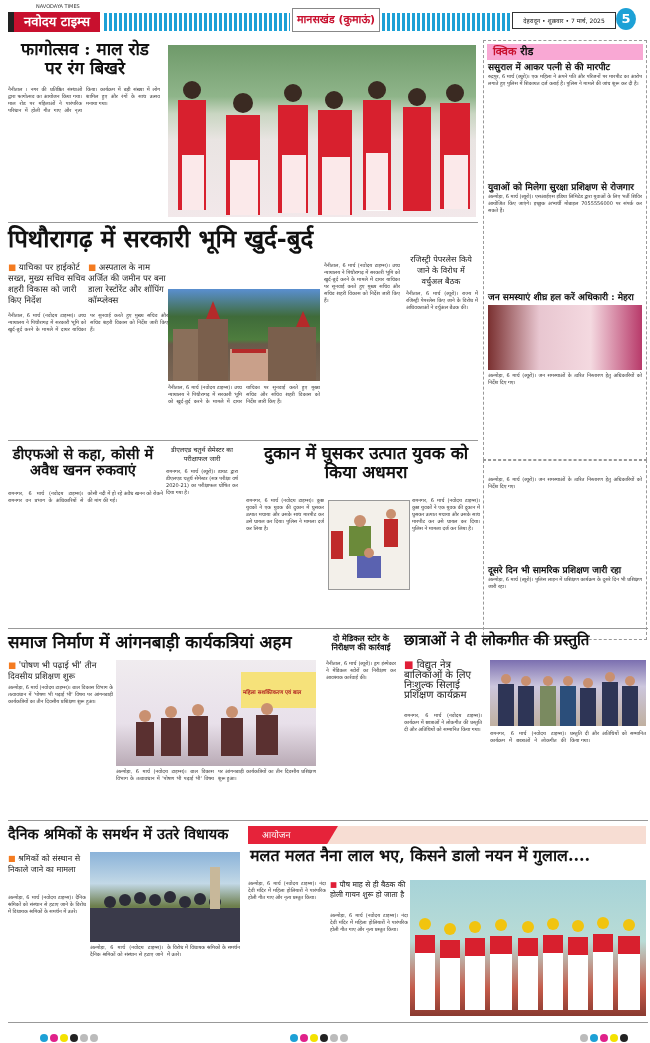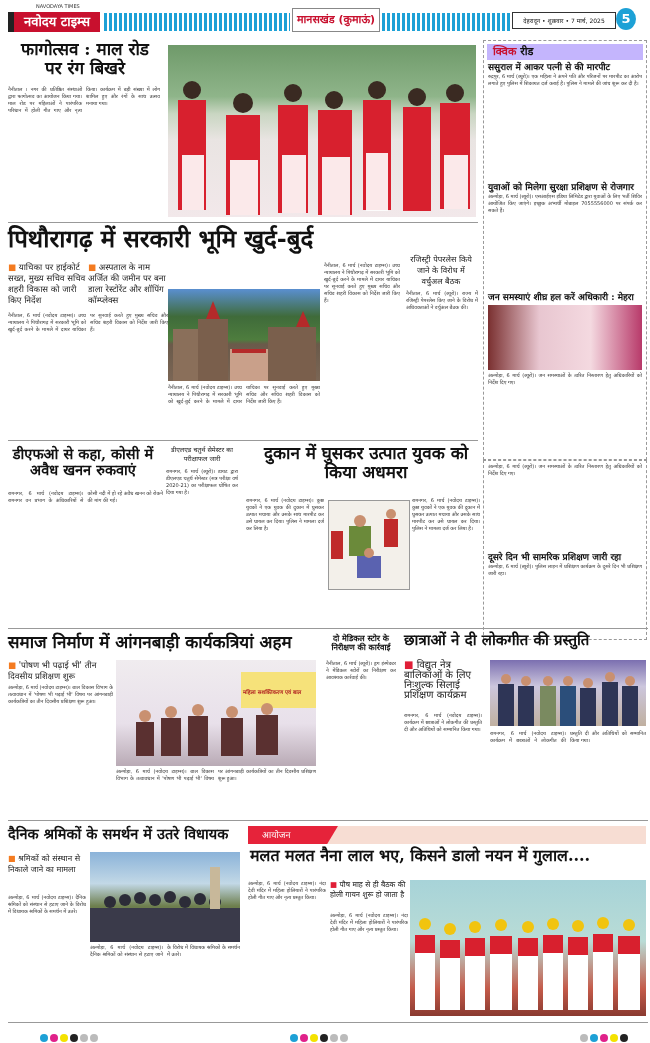--- a/index.html
+++ b/index.html
@@ -61,35 +61,35 @@
         <circle cx="125" cy="48" r="9"></circle>
         <circle cx="166" cy="55" r="9"></circle>
         <circle cx="209" cy="45" r="9"></circle>
         <circle cx="249" cy="52" r="9"></circle>
         <circle cx="287" cy="48" r="9"></circle>
       </g>
   </svg>
 </div>
 
 <div class="abs" style="left:483px;top:40px;width:164px;height:420px;border:1px dashed #999;background:#fff">
-  <div style="margin:3px;height:16px;background:#c4b5fd;padding-left:6px;font-weight:bold;font-size:11px;line-height:16px">
+  <div style="margin:3px;height:16px;background:#f9a8d4;padding-left:6px;font-weight:bold;font-size:11px;line-height:16px">
     <span style="color:#c8102e">क्विक</span>
     <span style="color:#111">रीड</span>
   </div>
   <div style="padding:0 4px">
     <div class="h1" style="font-size:9px">ससुराल में आकर पत्नी से की मारपीट</div>
     <div class="txt" style="height:110px">रुद्रपुर, 6 मार्च (ब्यूरो)। एक महिला ने अपने पति और परिजनों पर मारपीट का आरोप लगाते हुए पुलिस में शिकायत दर्ज कराई है। पुलिस ने मामले की जांच शुरू कर दी है।</div>
     <div class="h1" style="font-size:9px">युवाओं को मिलेगा सुरक्षा प्रशिक्षण से रोजगार</div>
     <div class="txt" style="height:100px">अल्मोड़ा, 6 मार्च (ब्यूरो)। एसआईएस इंडिया लिमिटेड द्वारा युवाओं के लिए भर्ती शिविर आयोजित किए जाएंगे। इच्छुक अभ्यर्थी मोबाइल 7055556000 पर संपर्क कर सकते हैं।</div>
     <div class="h1" style="font-size:9px">जन समस्याएं शीघ्र हल करें अधिकारी : मेहरा</div>
     <div class="photo" style="height:65px;margin:2px 0;background:linear-gradient(90deg,#7a3030,#e8c6d0,#f4d9e0,#b83a6a)"></div>
     <div class="txt" style="height:110px">अल्मोड़ा, 6 मार्च (ब्यूरो)। जन समस्याओं के त्वरित निस्तारण हेतु अधिकारियों को निर्देश दिए गए।</div>
   </div>
 </div>
-<div class="abs" style="left:483px;top:460px;width:164px;height:180px;border:1px dashed #999;padding:2px 4px">
+<div class="abs" style="left:483px;top:460px;width:164px;height:180px;border:1px dashed #999;padding:15px 4px">
   <div class="txt" style="height:90px">अल्मोड़ा, 6 मार्च (ब्यूरो)। जन समस्याओं के त्वरित निस्तारण हेतु अधिकारियों को निर्देश दिए गए।</div>
   <div class="h1" style="font-size:9px">दूसरे दिन भी सामरिक प्रशिक्षण जारी रहा</div>
   <div class="txt" style="height:60px">अल्मोड़ा, 6 मार्च (ब्यूरो)। पुलिस लाइन में प्रशिक्षण कार्यक्रम के दूसरे दिन भी प्रशिक्षण जारी रहा।</div>
 </div>
 
 <div class="abs h1" style="left:8px;top:226px;width:310px;font-size:24px;white-space:nowrap">पिथौरागढ़ में सरकारी भूमि खुर्द-बुर्द</div>
 <div class="abs bullet" style="left:8px;top:262px;width:80px">याचिका पर हाईकोर्ट सख्त, मुख्य सचिव सचिव शहरी विकास को जारी किए निर्देश</div>
 <div class="abs bullet" style="left:88px;top:262px;width:80px">अस्पताल के नाम अर्जित की जमीन पर बना डाला रेस्टोरेंट और शॉपिंग कॉम्प्लेक्स</div>
 <div class="abs txt" style="left:8px;top:312px;width:160px;height:125px;column-count:2;column-gap:4px">नैनीताल, 6 मार्च (नवोदय टाइम्स)। उच्च न्यायालय ने पिथौरागढ़ में सरकारी भूमि को खुर्द-बुर्द करने के मामले में दायर याचिका पर सुनवाई करते हुए मुख्य सचिव और सचिव शहरी विकास को निर्देश जारी किए हैं।</div>
 <div class="abs photo" style="left:168px;top:289px;width:152px;height:92px;background:linear-gradient(180deg,#5a8fd0 0%,#3f6b3a 30%,#4e7d3e 55%,#6a5a4a 60%,#7b6655 100%)">

